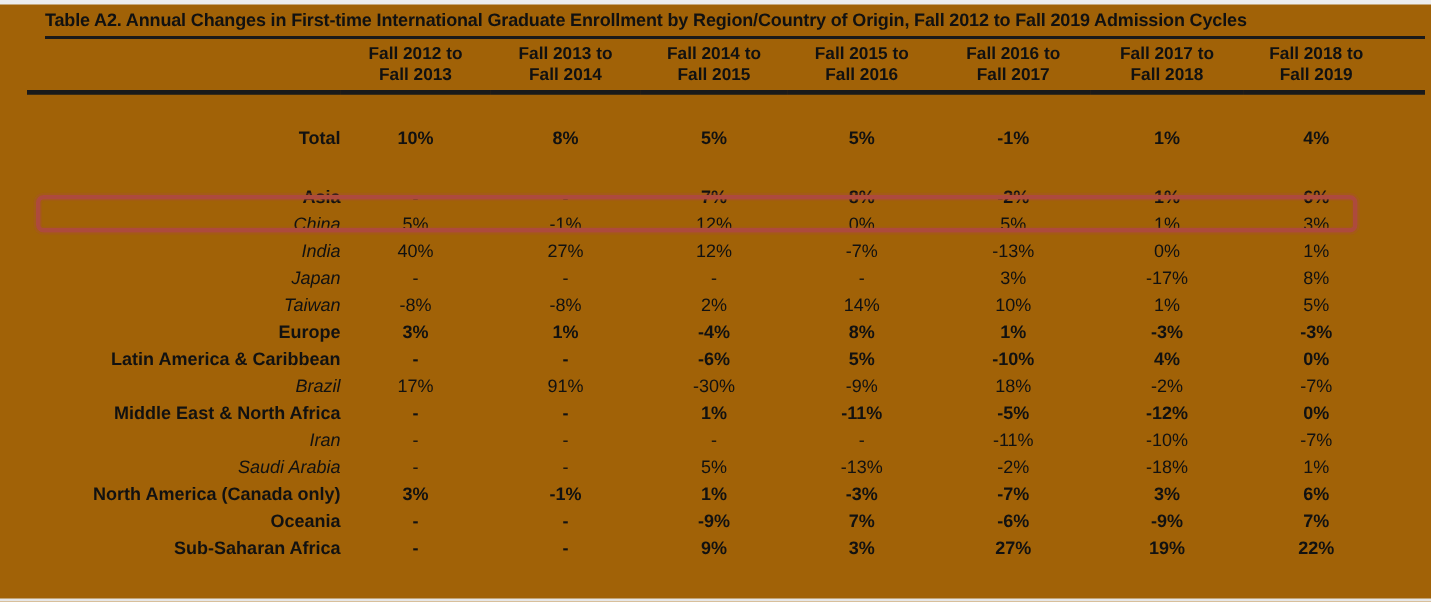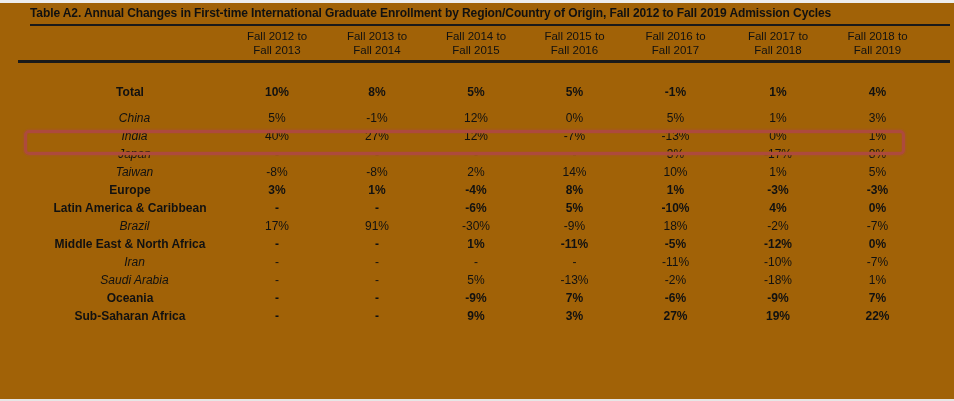--- a/index.html
+++ b/index.html
@@ -58,41 +58,41 @@
   col.c3 { width: 98px; }
   col.c4 { width: 99px; }
   col.c5 { width: 103px; }
   col.c6 { width: 102px; }
   col.c7 { width: 121px; }
 
   thead th {
     height: 34px;
     padding: 0;
     font-size: 11.5px;
-    font-weight: normal;
+    font-weight: bold;
     line-height: 14px;
     text-align: center;
     vertical-align: middle;
     white-space: pre-line;
     border-bottom: 3px solid #1a1a1a;
   }
   thead th.last { padding-right: 24px; }
 
   tbody td {
     height: 18px;
     padding: 0;
     font-size: 12px;
     line-height: 18px;
     text-align: center;
     vertical-align: middle;
     white-space: nowrap;
   }
   tbody td.last { padding-right: 24px; }
   tbody td.lbl {
-    text-align: center;
+    text-align: right;
     padding-left: 15px;
   }
   tr.region td { font-weight: bold; }
   tr.country td { font-weight: normal; }
   tr.country td.lbl {
     font-style: italic;
     padding-left: 24px;
   }
   tr.first td { padding-top: 20px; padding-bottom: 8px; }
   tr.gap-top td { padding-top: 13px; }
@@ -156,20 +156,30 @@
     <tr class="region first">
           <td class="lbl">Total</td>
           <td>10%</td>
           <td>8%</td>
           <td>5%</td>
           <td>5%</td>
           <td>-1%</td>
           <td>1%</td>
           <td class="last">4%</td>
         </tr>
+        <tr class="region gap-top">
+          <td class="lbl">Asia</td>
+          <td>-</td>
+          <td>-</td>
+          <td>7%</td>
+          <td>8%</td>
+          <td>-2%</td>
+          <td>1%</td>
+          <td class="last">6%</td>
+        </tr>
         <tr class="country">
           <td class="lbl">China</td>
           <td>5%</td>
           <td>-1%</td>
           <td>12%</td>
           <td>0%</td>
           <td>5%</td>
           <td>1%</td>
           <td class="last">3%</td>
         </tr>
@@ -257,20 +267,30 @@
           <td class="lbl">Saudi Arabia</td>
           <td>-</td>
           <td>-</td>
           <td>5%</td>
           <td>-13%</td>
           <td>-2%</td>
           <td>-18%</td>
           <td class="last">1%</td>
         </tr>
         <tr class="region">
+          <td class="lbl">North America (Canada only)</td>
+          <td>3%</td>
+          <td>-1%</td>
+          <td>1%</td>
+          <td>-3%</td>
+          <td>-7%</td>
+          <td>3%</td>
+          <td class="last">6%</td>
+        </tr>
+        <tr class="region">
           <td class="lbl">Oceania</td>
           <td>-</td>
           <td>-</td>
           <td>-9%</td>
           <td>7%</td>
           <td>-6%</td>
           <td>-9%</td>
           <td class="last">7%</td>
         </tr>
         <tr class="region">

